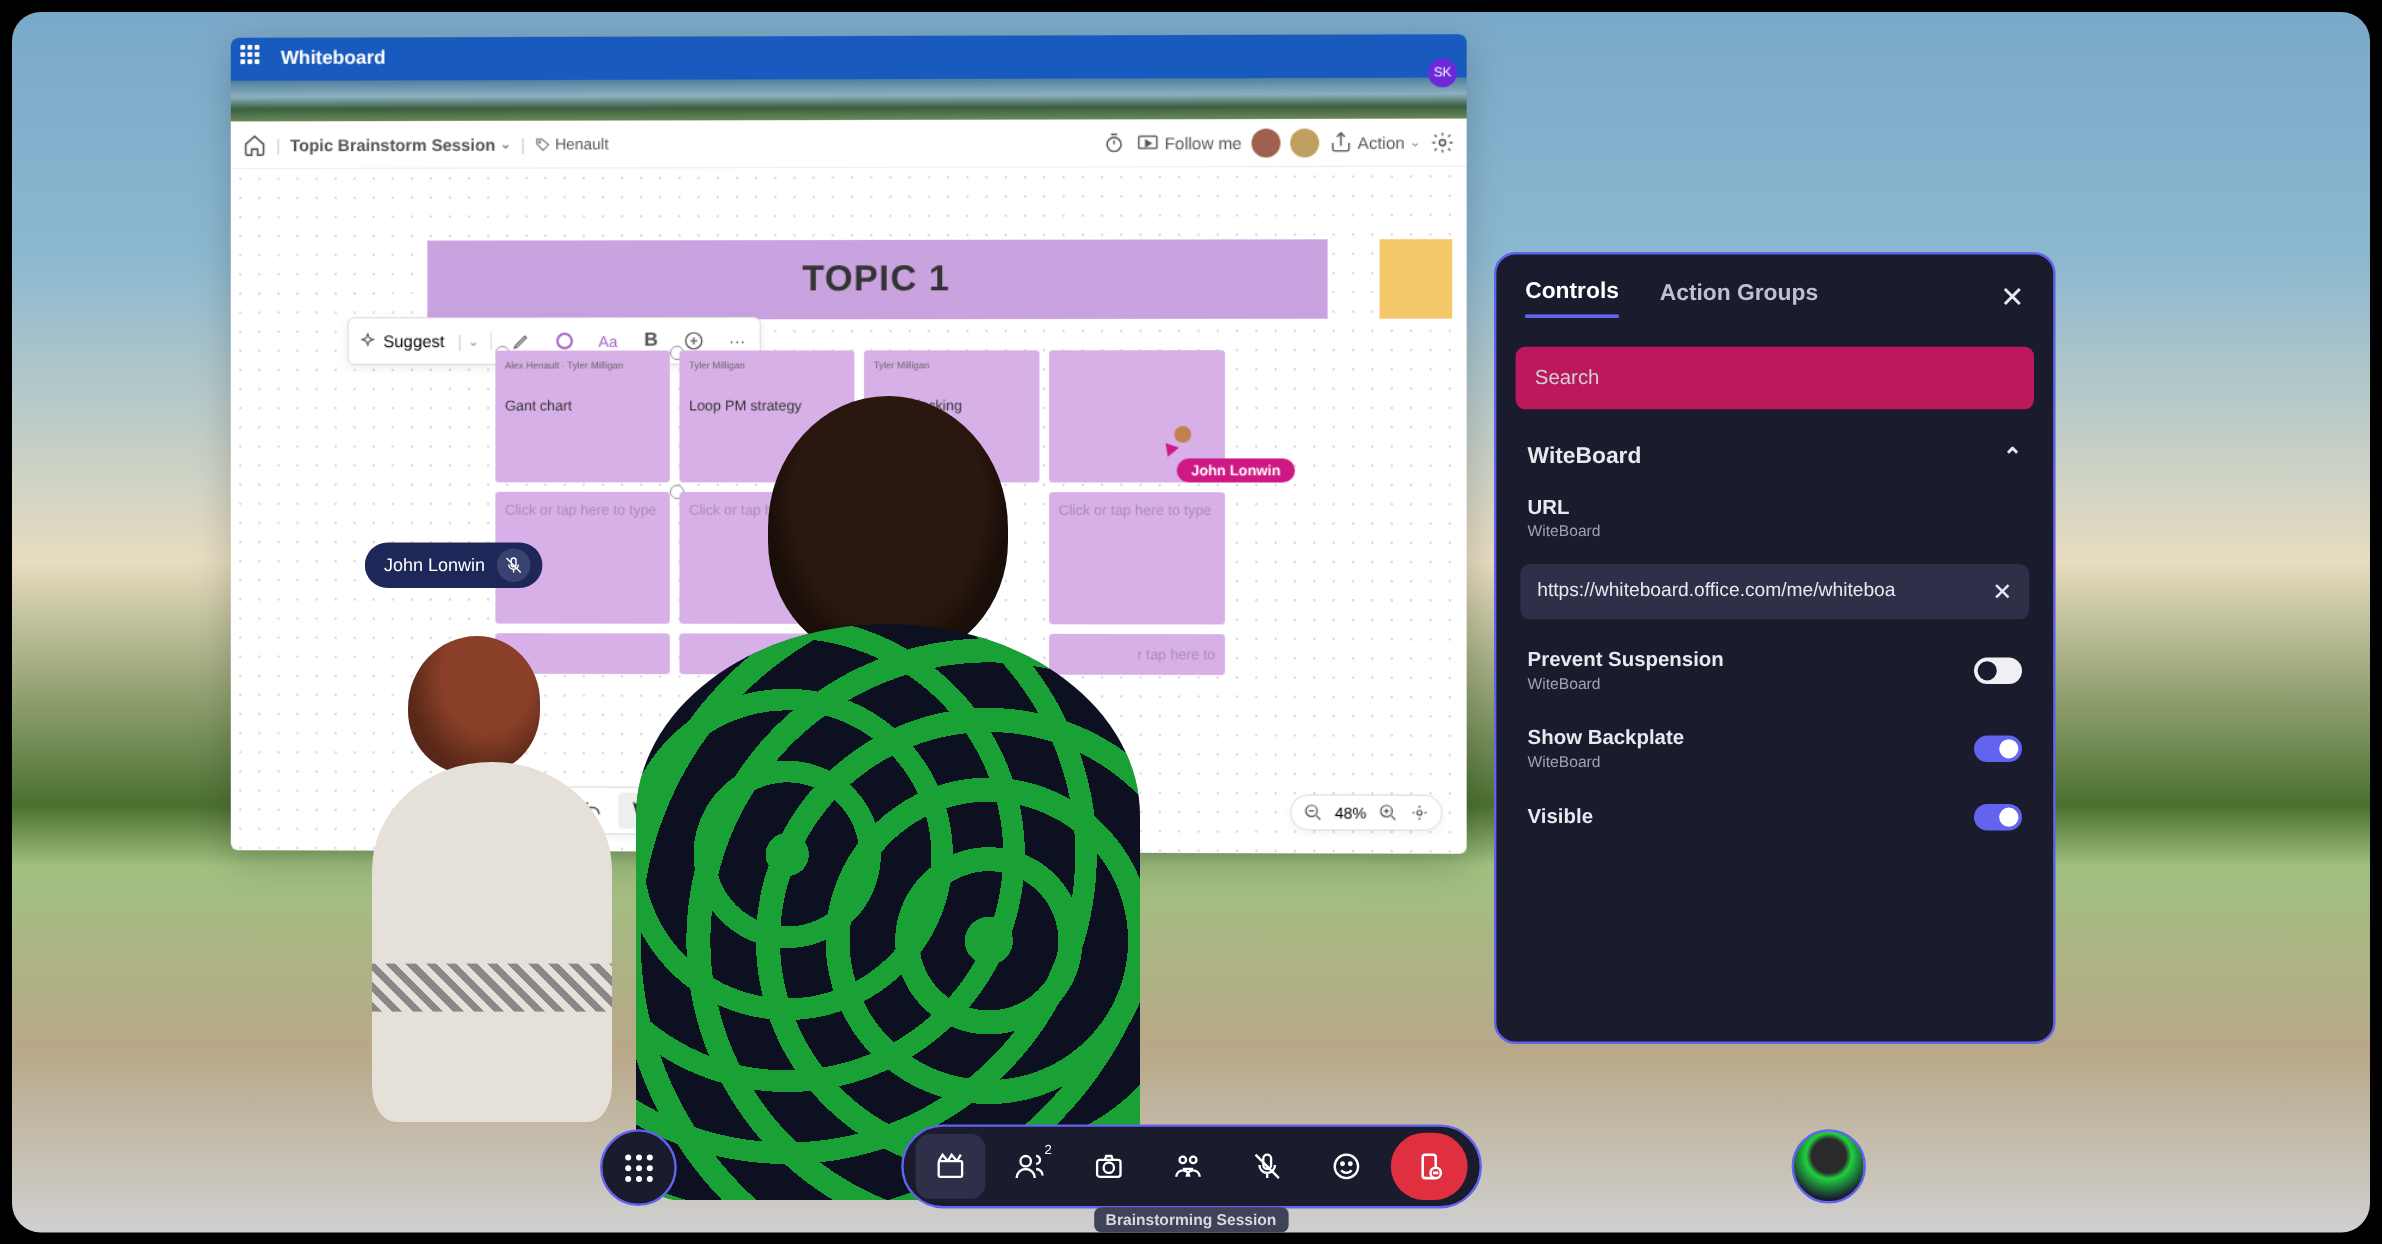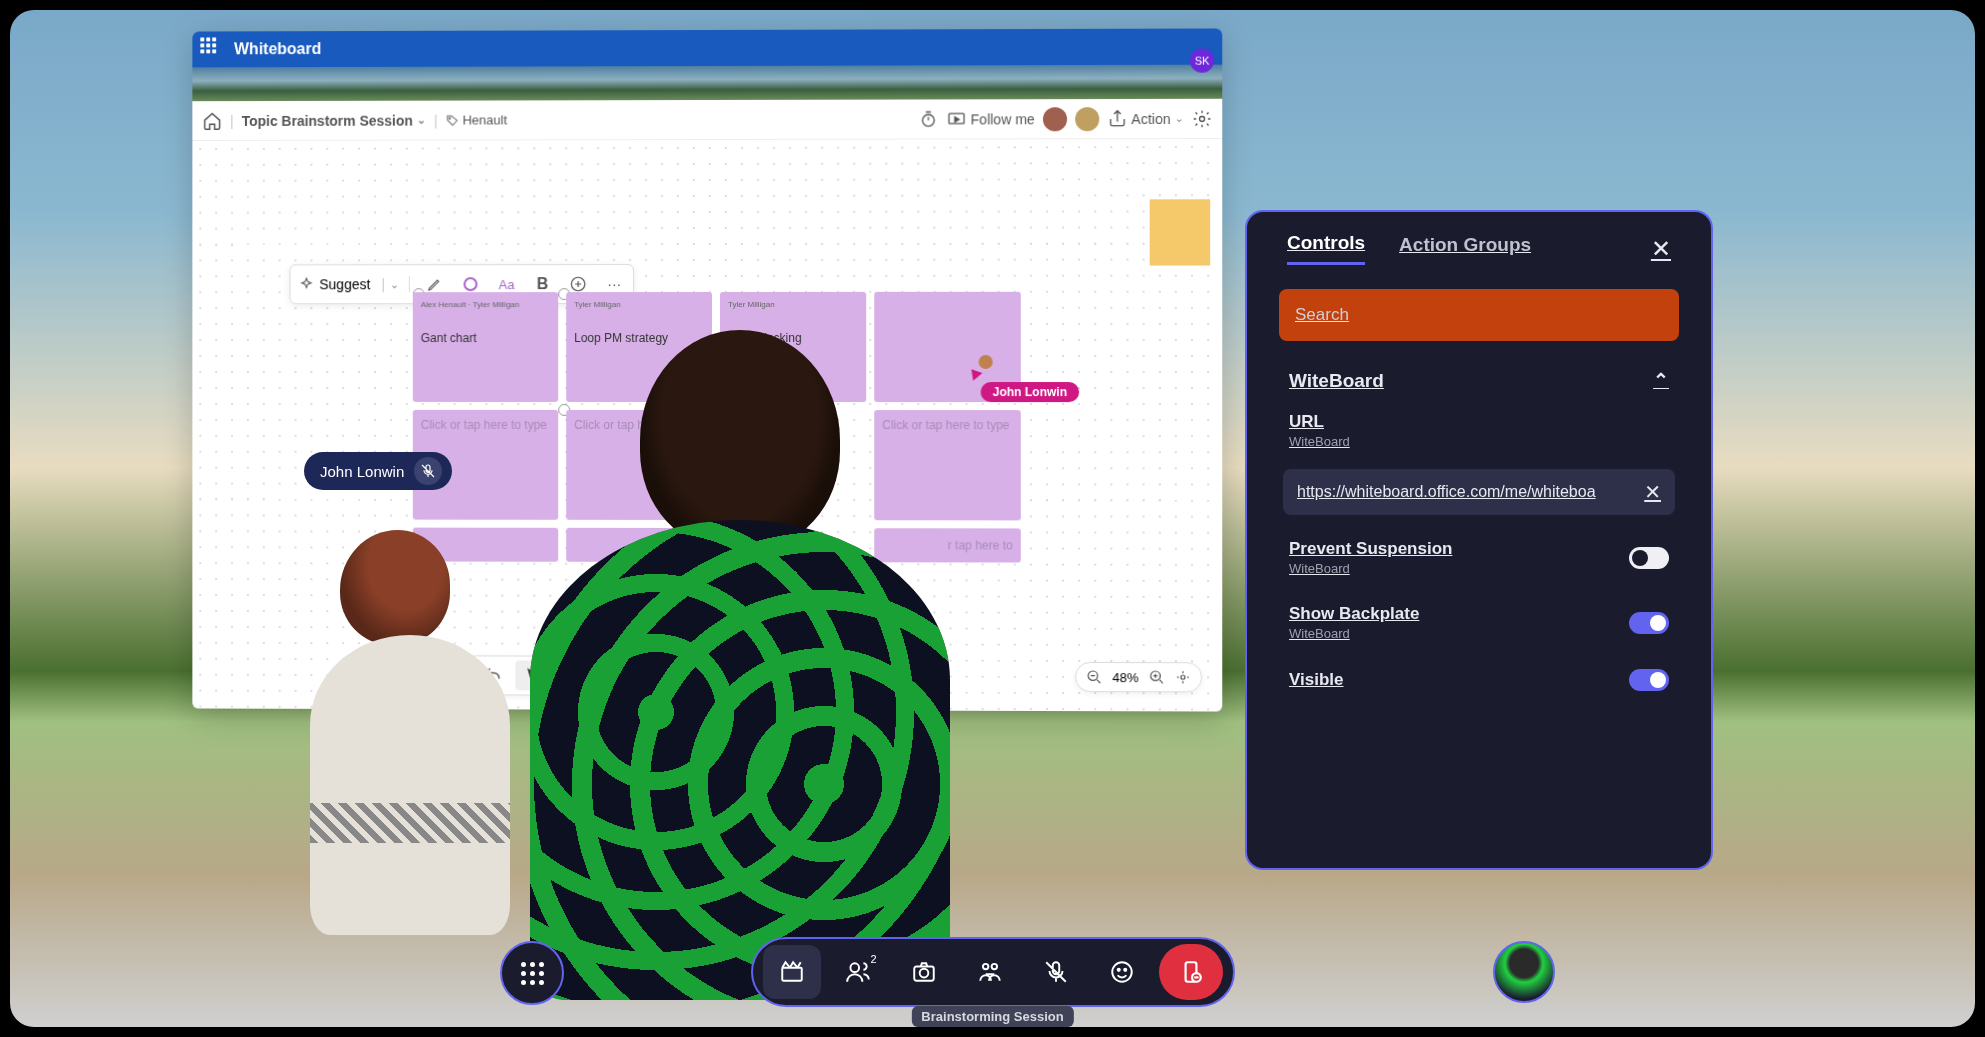--- a/index.html
+++ b/index.html
@@ -42,28 +42,28 @@
   .cursor-arrow { position: absolute; width: 0; height: 0; border-left: 6px solid transparent; border-right: 6px solid transparent; border-bottom: 10px solid #d01884; transform: rotate(-40deg); }
   .wb-bottombar { position: absolute; bottom: 14px; left: 280px; right: 20px; display: flex; align-items: center; justify-content: space-between; }
   .wb-tools-left { display: flex; gap: 6px; background: #fff; border: 1px solid #ddd; border-radius: 6px; padding: 4px; box-shadow: 0 2px 6px rgba(0,0,0,0.06); }
   .wb-tools-left .tbtn { width: 34px; height: 30px; display: flex; align-items: center; justify-content: center; border-radius: 4px; cursor: pointer; }
   .wb-tools-left .tbtn.active { background: #eee; }
   .wb-tools-mid { display: flex; gap: 6px; background: #fff; border: 1px solid #ddd; border-radius: 6px; padding: 4px; box-shadow: 0 2px 6px rgba(0,0,0,0.06); }
   .wb-copilot { width: 34px; height: 30px; border-radius: 4px; background: linear-gradient(135deg, #f06, #08f); }
   .wb-zoom { display: flex; align-items: center; gap: 10px; background: #fff; border: 1px solid #ddd; border-radius: 15px; padding: 4px 10px; box-shadow: 0 2px 6px rgba(0,0,0,0.06); font-size: 13px; }
 
   
-  .controls-panel { position: absolute; right: 262px; top: 200px; width: 468px; height: 660px; background: #1a1c2e; border: 2px solid #6264f0; border-radius: 18px; padding: 20px 16px; color: #e8e8f0; overflow: hidden; text-decoration: underline; }
+  .controls-panel { position: absolute; right: 262px; top: 200px; width: 468px; height: 660px; background: #1a1c2e; border: 2px solid #6264f0; border-radius: 18px; padding: 20px 0; color: #e8e8f0; overflow: hidden; }
   .cp-tabs { display: flex; align-items: center; padding: 0 24px 14px; gap: 34px; }
   .cp-tab { font-size: 19px; font-weight: 600; color: #fff; padding-bottom: 8px; cursor: pointer; }
   .cp-tab.active { border-bottom: 3px solid #6264f0; }
   .cp-tab.inactive { color: #c0c0d0; }
   .cp-close { margin-left: auto; font-size: 24px; cursor: pointer; }
   .cp-body { padding: 10px 10px 0; overflow-y: auto; height: 570px; }
-  .cp-search { margin: 0 6px 18px; height: 52px; background: #c2410c; border-radius: 8px; display: flex; align-items: center; padding: 0 16px; color: #d0d0d8; font-size: 17px; }
+  .cp-search { margin: 0 6px 18px; height: 52px; background: #be185d; border-radius: 8px; display: flex; align-items: center; padding: 0 16px; color: #d0d0d8; font-size: 17px; }
   .cp-section-head { display: flex; align-items: center; justify-content: space-between; padding: 10px 16px; font-size: 19px; font-weight: 600; cursor: pointer; }
   .cp-prop { padding: 10px 16px; }
   .cp-prop .lbl { font-size: 17px; font-weight: 600; }
   .cp-prop .sub { font-size: 13px; color: #a0a0b0; margin-top: 2px; }
   .cp-input { margin: 10px 10px; background: #2d3048; border-radius: 8px; height: 46px; display: flex; align-items: center; padding: 0 14px; font-size: 16px; }
   .cp-input .clr { margin-left: auto; font-size: 20px; cursor: pointer; }
   .cp-toggle-row { display: flex; align-items: center; justify-content: space-between; padding: 14px 16px; }
   .cp-toggle-row .txt .lbl { font-size: 17px; font-weight: 600; }
   .cp-toggle-row .txt .sub { font-size: 13px; color: #a0a0b0; margin-top: 2px; }
   .toggle { width: 40px; height: 22px; border-radius: 12px; position: relative; cursor: pointer; }
@@ -157,20 +157,21 @@
         <span>Action</span>
         <span class="wb-chev">⌄</span>
       </div>
       <svg class="icon" viewBox="0 0 24 24" fill="none" stroke="#555" stroke-width="1.6">
           <circle cx="12" cy="12" r="3"></circle>
           <path d="M12 2v3M12 19v3M4.2 4.2l2.1 2.1M17.7 17.7l2.1 2.1M2 12h3M19 12h3M4.2 19.8l2.1-2.1M17.7 6.3l2.1-2.1"></path>
         </svg>
     </div>
 
     <div class="wb-canvas">
+      <div class="topic-header">TOPIC 1</div>
       <div class="topic-side"></div>
 
       <div class="float-toolbar">
         <div class="ft-suggest">
           <svg class="icon" style="width:16px;height:16px" viewBox="0 0 24 24" fill="none" stroke="#555" stroke-width="1.6">
               <path d="M12 3l2 5 5 2-5 2-2 5-2-5-5-2 5-2z"></path>
             </svg>
           <span>Suggest</span>
           <span style="margin-left:6px;color:#ccc">|</span>
           <span class="wb-chev">⌄</span>

